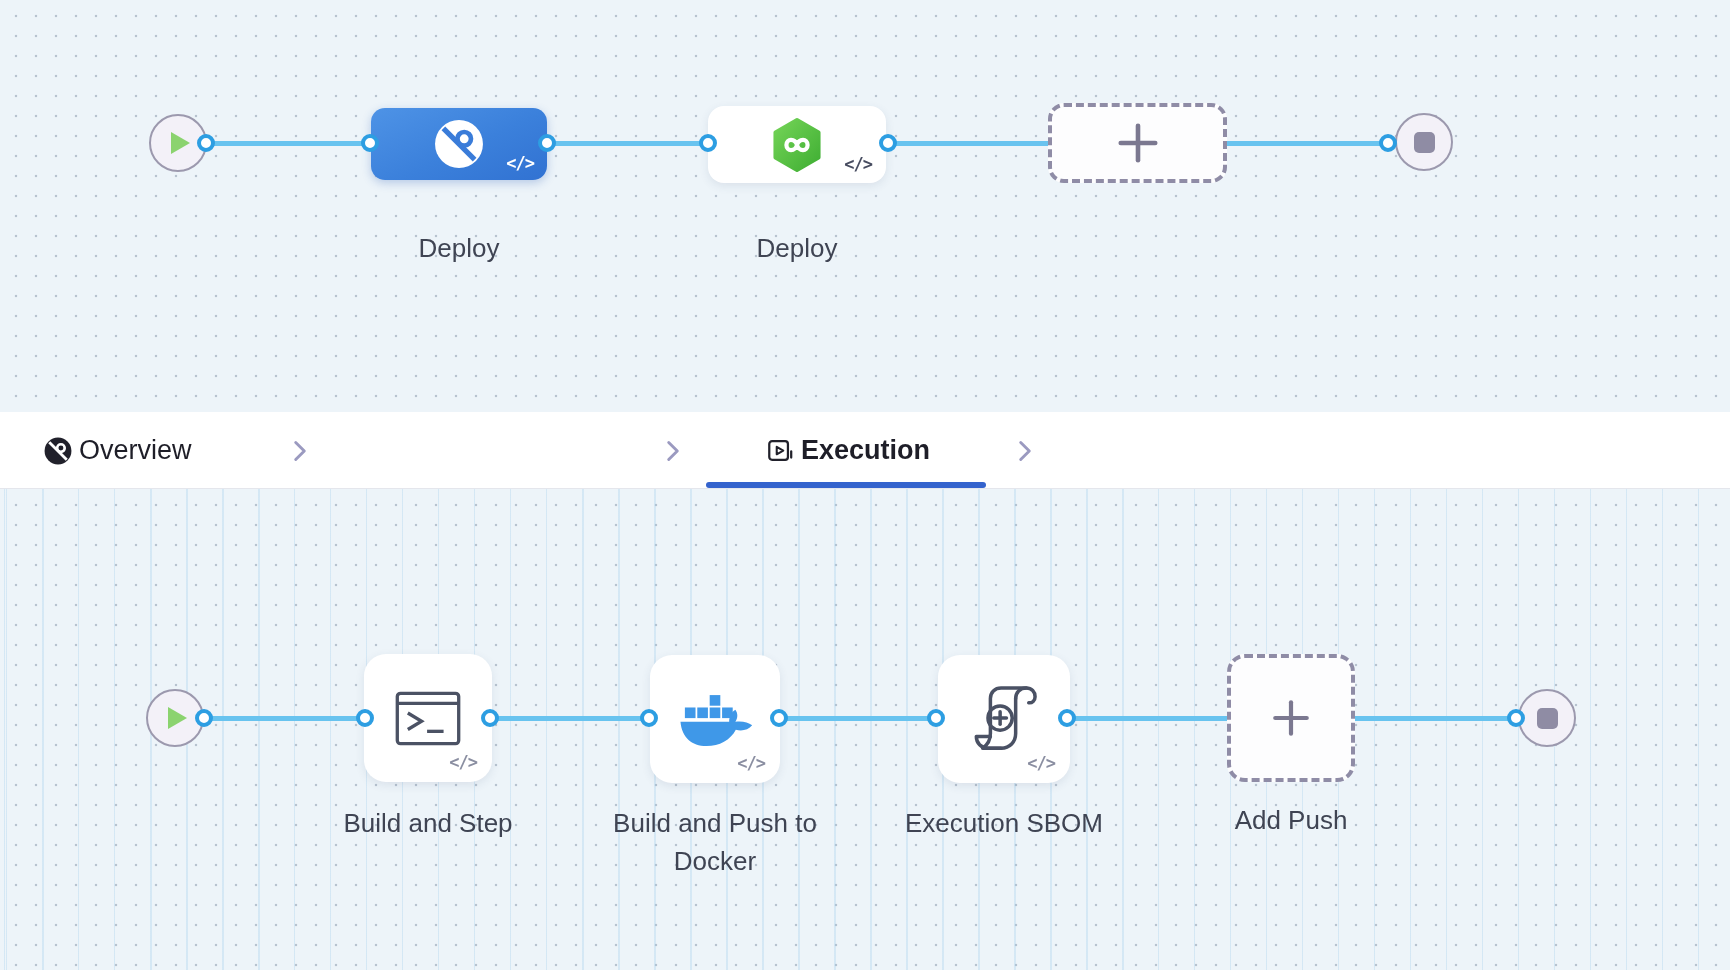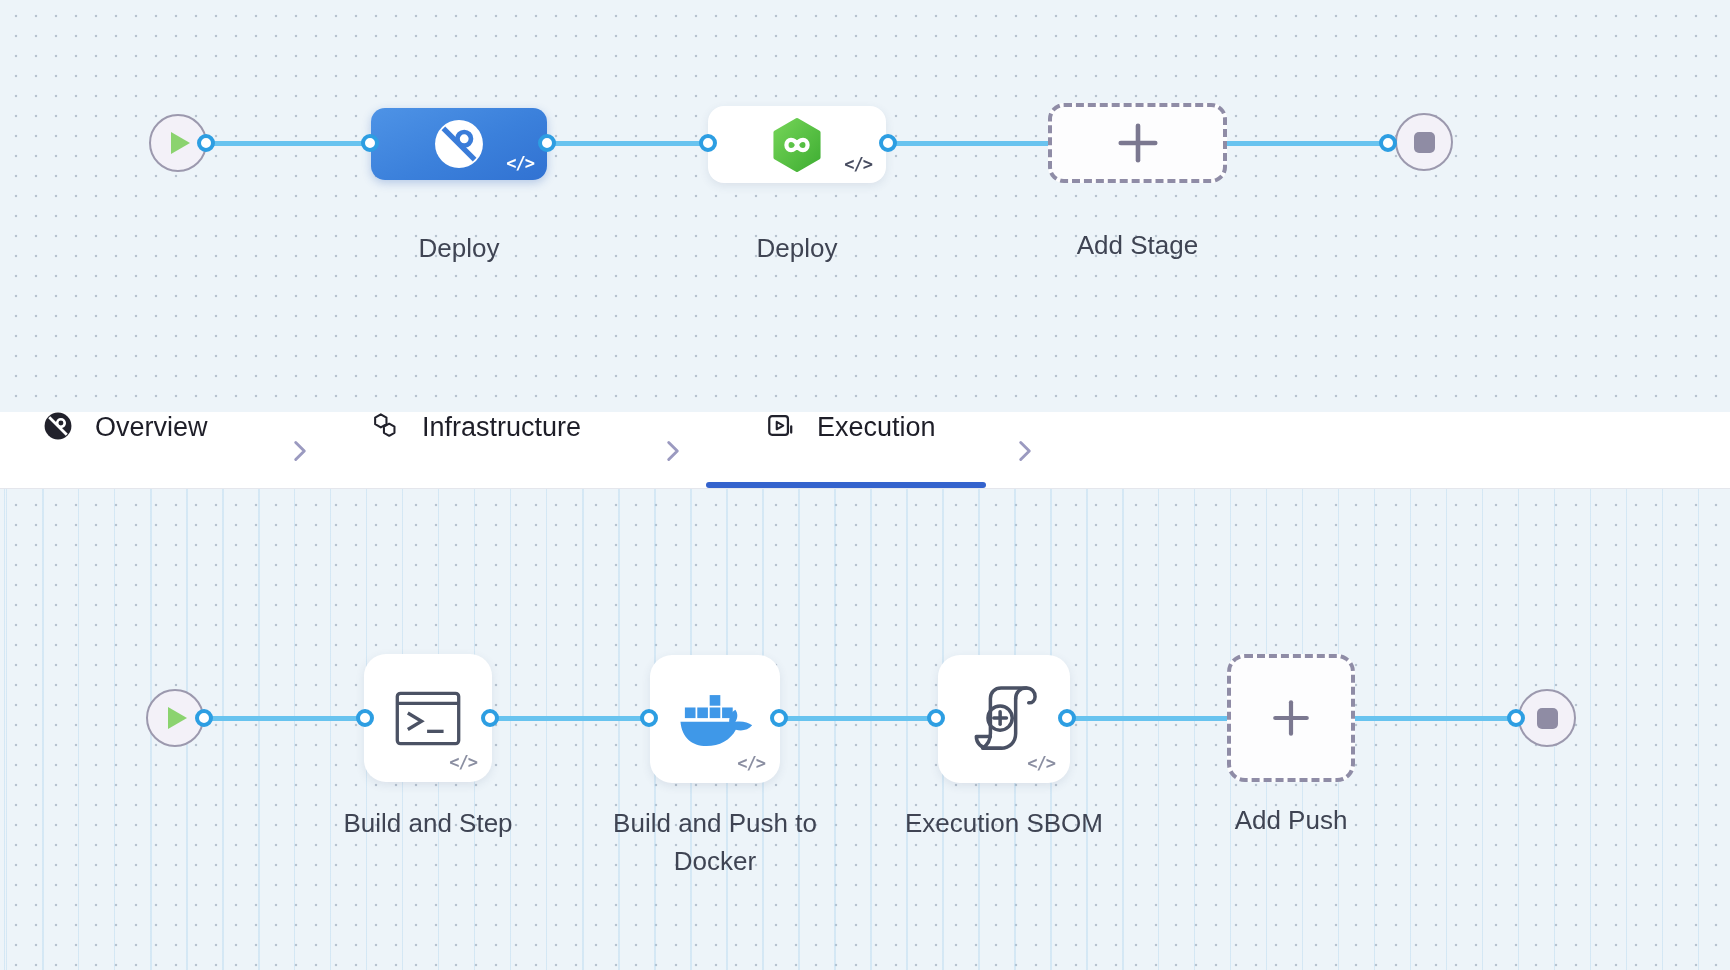--- a/index.html
+++ b/index.html
@@ -45,23 +45,23 @@
   .code-light{color:#ffffff;right:13px;bottom:8px;}
   .code-dark{color:#474c60;right:14px;bottom:10px;}
   .code-gray{color:#8a8ea1;right:15px;bottom:11px;}
 
   .node-label{position:absolute;text-align:center;font-size:26px;line-height:38px;
     color:#3f4453;z-index:2;}
 
   
   .tabbar{position:absolute;top:412px;left:0;width:1730px;height:77px;background:#ffffff;
     border-bottom:1px solid #e4e6ec;box-sizing:border-box;z-index:6;}
-  .tab{position:absolute;top:0;height:77px;display:flex;align-items:flex-start;gap:23px;
+  .tab{position:absolute;top:0;height:77px;display:flex;align-items:center;gap:7px;
     font-size:27px;color:#1e1e28;cursor:pointer;white-space:nowrap;}
-  .tab.active{font-weight:400;}
+  .tab.active{font-weight:700;}
   .chev{position:absolute;top:27px;}
   .tab-underline{position:absolute;left:706px;bottom:0;width:280px;height:6px;
     background:#3463cd;border-radius:4px;z-index:7;}
 </style>
 </head>
 <body>
 
 <div class="page">
 
   <div class="canvas canvas-top">
@@ -107,45 +107,37 @@
         <line x1="5" y1="20" x2="35" y2="20" stroke="#7b7890" stroke-width="4" stroke-linecap="round"></line>
       </svg>
     </div>
 
     <div class="endpoint" style="left:1395px;top:113px">
       <div class="stop-sq"></div>
     </div>
 
     <div class="node-label" style="left:371px;top:229px;width:176px">Deploy</div>
     <div class="node-label" style="left:708px;top:229px;width:178px">Deploy</div>
-    <div class="node-label" style="left:1048px;top:226px;width:179px">Add Stage</div>
   </div>
 
   <div class="tabbar">
 
     <div class="tab" style="left:44px">
       <svg width="28" height="28" viewBox="0 0 48 48">
         <circle cx="24" cy="24" r="23" fill="#21212b"></circle>
         <line x1="9" y1="9" x2="39" y2="39" stroke="#ffffff" stroke-width="5"></line>
         <circle cx="29" cy="19" r="6.5" fill="#21212b" stroke="#ffffff" stroke-width="4.5"></circle>
       </svg>
       <span>Overview</span>
     </div>
 
     <svg class="chev" style="left:289px" width="22" height="24" viewBox="0 0 18 28">
       <polyline points="4,4 14,14 4,24" fill="none" stroke="#9b9ac0" stroke-width="3.4" stroke-linecap="round" stroke-linejoin="round"></polyline>
     </svg>
 
-    <div class="tab" style="left:371px">
-      <svg width="28" height="28" viewBox="0 0 30 30">
-        <polygon points="10.5,2.5 16.56,6 16.56,13 10.5,16.5 4.44,13 4.44,6" fill="none" stroke="#21212b" stroke-width="2.2" stroke-linejoin="round"></polygon>
-        <polygon points="19.5,12.5 25.13,15.75 25.13,22.25 19.5,25.5 13.87,22.25 13.87,15.75" fill="none" stroke="#21212b" stroke-width="2.2" stroke-linejoin="round"></polygon>
-      </svg>
-      <span>Infrastructure</span>
-    </div>
 
     <svg class="chev" style="left:662px" width="22" height="24" viewBox="0 0 18 28">
       <polyline points="4,4 14,14 4,24" fill="none" stroke="#9b9ac0" stroke-width="3.4" stroke-linecap="round" stroke-linejoin="round"></polyline>
     </svg>
 
     <div class="tab active" style="left:766px">
       <svg width="28" height="28" viewBox="0 0 30 30">
         <rect x="3.5" y="4.5" width="20" height="20" rx="3" fill="none" stroke="#21212b" stroke-width="2.4"></rect>
         <path d="M11.5 10.5 L18.5 14.5 L11.5 18.5 Z" fill="none" stroke="#21212b" stroke-width="2.2" stroke-linejoin="round"></path>
         <line x1="27" y1="15.5" x2="27" y2="22" stroke="#21212b" stroke-width="2.4" stroke-linecap="round"></line>

